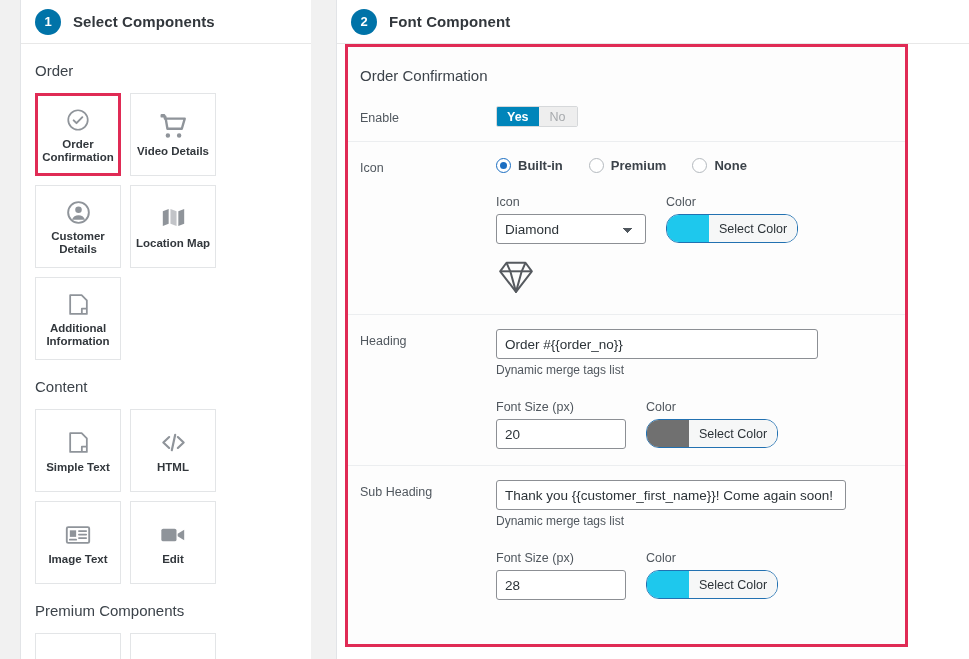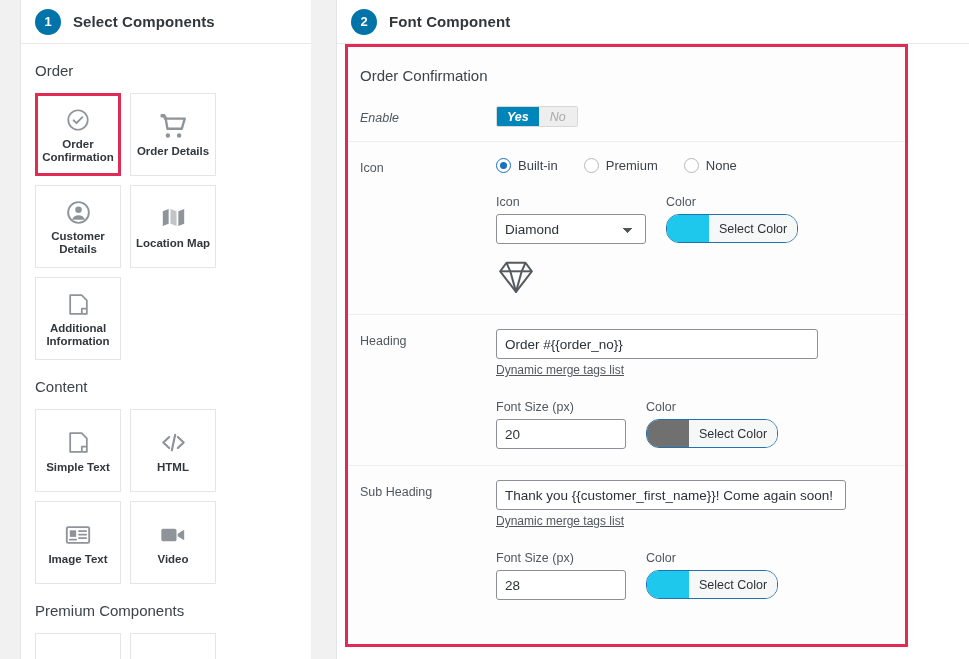--- a/index.html
+++ b/index.html
@@ -132,21 +132,21 @@
     font-size: 15px;
     color: #3c434a;
     padding: 20px 0 0 12px;
     margin-bottom: 18px;
   }
   .frow {
     display: flex;
     border-top: 1px solid #eceef0;
     padding: 14px 0 14px 12px;
   }
-  .frow.first { border-top: none; padding-top: 4px; font-style: italic; }
+  .frow.first { border-top: none; padding-top: 4px; }
   .frow-label {
     width: 136px;
     flex: 0 0 136px;
     font-size: 12.5px;
     color: #50575e;
     padding-top: 5px;
   }
   .frow-body { flex: 1 1 auto; }
 
   
@@ -189,21 +189,21 @@
     border-color: #1b6ec2;
   }
   .radio.checked .radio-dot:after {
     content: "";
     position: absolute;
     left: 3px; top: 3px;
     width: 7px; height: 7px;
     border-radius: 50%;
     background: #1b6ec2;
   }
-  .radio-label { font-size: 13px; color: #3c434a; }
+  .radio-label { font-size: 13px; color: #3c434a; font-weight: bold; }
 
   
   .subgrid {
     display: flex;
     gap: 20px;
     margin-top: 22px;
   }
   .sub-field-label {
     font-size: 12.5px;
     color: #50575e;
@@ -260,21 +260,20 @@
     font-size: 12.5px;
     display: flex; align-items: center;
     padding: 0 10px;
   }
 
   .merge-link {
     display: inline-block;
     margin-top: 4px;
     font-size: 12px;
     color: #50575e;
-    text-decoration: underline;
     cursor: pointer;
   }
 
   .gem-preview {
     margin-top: 12px;
     color: #565a5f;
   }
 </style>
 </head>
 <body>
@@ -303,21 +302,21 @@
           <div class="tile-label">Order Confirmation</div>
         </div>
 
         <div class="tile">
           <div class="tile-icon">
             <svg width="27" height="27" viewBox="0 0 24 24" fill="currentColor">
               <path d="M7 18a2 2 0 1 0 0 4 2 2 0 0 0 0-4zm10 0a2 2 0 1 0 0 4 2 2 0 0 0 0-4z"></path>
               <path d="M1.5 2h2.2l.7 3H22l-2.6 9H6.6L5 4.6 4.6 3H1.5V2z" fill="none" stroke="currentColor" stroke-width="2.1" stroke-linejoin="round"></path>
             </svg>
           </div>
-          <div class="tile-label">Order Details</div>
+          <div class="tile-label">Video Details</div>
         </div>
 
         <div class="tile">
           <div class="tile-icon">
             <svg width="27" height="27" viewBox="0 0 24 24" fill="none" stroke="currentColor" stroke-width="1.7">
               <circle cx="12" cy="12" r="9.2"></circle>
               <circle cx="12" cy="9.6" r="2.9" fill="currentColor" stroke="none"></circle>
               <path d="M6.2 18.4c1-2.7 3.1-4 5.8-4s4.8 1.3 5.8 4" fill="currentColor" stroke="none"></path>
             </svg>
           </div>
@@ -381,21 +380,21 @@
           <div class="tile-label">Image Text</div>
         </div>
 
         <div class="tile">
           <div class="tile-icon">
             <svg width="28" height="28" viewBox="0 0 24 24" fill="currentColor">
               <rect x="2" y="6.6" width="13" height="10.8" rx="1.6"></rect>
               <path d="M16 11l5.6-3.4v8.8L16 13v-2z"></path>
             </svg>
           </div>
-          <div class="tile-label">Video</div>
+          <div class="tile-label">Edit</div>
         </div>
       </div>
 
       <div class="section-title">Premium Components</div>
       <div class="tile-grid">
 
         <div class="tile">
           <div class="tile-icon">
             
           </div>

